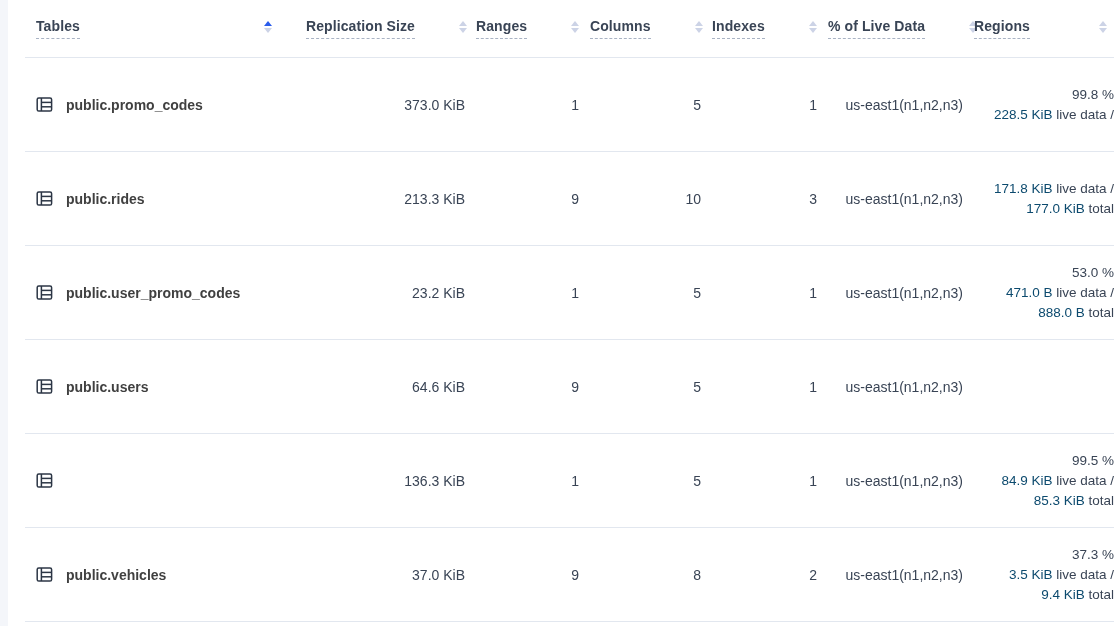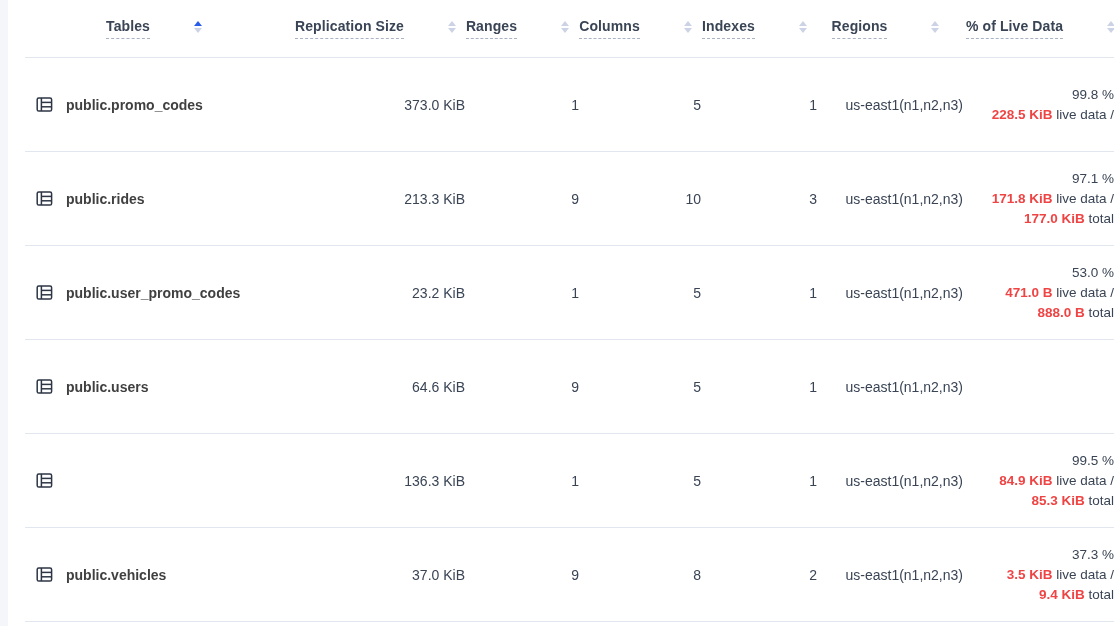--- a/index.html
+++ b/index.html
@@ -12,21 +12,21 @@
   .left-strip{position:absolute;left:0;top:0;width:8px;height:626px;background:#f4f6fa;}
   .tablelist{position:absolute;left:25px;top:0;width:1089px;}
 
   .grid-row{
     display:grid;
     grid-template-columns:270px 170px 114px 122px 116px 146px 151px;
     align-items:center;
   }
   .thead{height:57px;border-bottom:1px solid #e2e7ef;}
   .th{
-    display:flex;align-items:center;justify-content:center;
+    display:flex;align-items:center;justify-content:space-between;
     padding:0 20px 0 11px;cursor:pointer;gap:44px;
   }
   .th:first-child{padding-right:23px;}
   .th:last-child{padding-right:7px;}
   .th .lbl{
     font-size:14px;font-weight:700;color:#394455;letter-spacing:.1px;
     border-bottom:1px dashed #a9b3c4;padding-bottom:4px;white-space:nowrap;
   }
   .sorter{display:flex;flex-direction:column;gap:2px;margin-top:-4px;}
   .tri{width:0;height:0;border-left:4px solid transparent;border-right:4px solid transparent;}
@@ -37,21 +37,21 @@
   .tr{height:93px;border-bottom:1px solid #e2e7ef;}
   .td{font-size:14px;color:#394455;padding-left:12px;white-space:nowrap;text-align:right;}
   .td-name{
     display:flex;align-items:center;gap:13px;padding-left:11px;
     font-size:14px;font-weight:700;color:#404040;cursor:pointer;
   }
   .td-name .tbl-icon{display:flex;align-items:center;}
   .td-ranges,.td-cols,.td-idx{padding-left:11px;}
   .td-regions{padding-left:11px;}
   .td-live{font-size:13.5px;line-height:20px;padding-left:11px;white-space:nowrap;}
-  .td-live .val{font-weight:700;color:#ef4444;}
+  .td-live .val{font-weight:400;color:#0c4a6e;}
 </style>
 </head>
 <body>
 
 <div class="page">
   <div class="left-strip"></div>
 
   <div class="tablelist">
 
     <div class="grid-row thead">
@@ -84,28 +84,28 @@
         </span>
       </div>
       <div class="th">
         <span class="lbl">Indexes</span>
         <span class="sorter">
           <span class="tri tri-up"></span>
           <span class="tri tri-down"></span>
         </span>
       </div>
       <div class="th">
+        <span class="lbl">% of Live Data</span>
+        <span class="sorter">
+          <span class="tri tri-up"></span>
+          <span class="tri tri-down"></span>
+        </span>
+      </div>
+      <div class="th">
         <span class="lbl">Regions</span>
-        <span class="sorter">
-          <span class="tri tri-up"></span>
-          <span class="tri tri-down"></span>
-        </span>
-      </div>
-      <div class="th">
-        <span class="lbl">% of Live Data</span>
         <span class="sorter">
           <span class="tri tri-up"></span>
           <span class="tri tri-down"></span>
         </span>
       </div>
     </div>
 
     <div id="rows">
       <div class="grid-row tr">
         <div class="td td-name">
@@ -141,21 +141,20 @@
             </svg>
           </span>
           <span>public.rides</span>
         </div>
         <div class="td td-size">213.3 KiB</div>
         <div class="td td-ranges">9</div>
         <div class="td td-cols">10</div>
         <div class="td td-idx">3</div>
         <div class="td td-regions">us-east1(n1,n2,n3)</div>
         <div class="td td-live">
-          <div>97.1 %</div>
           <div><span class="val">171.8 KiB</span><span> live data /</span></div>
           <div><span class="val">177.0 KiB</span><span> total</span></div>
         </div>
       </div>
 
       <div class="grid-row tr">
         <div class="td td-name">
           <span class="tbl-icon">
             <svg width="17" height="17" viewBox="0 0 17 17" fill="none">
               <rect x="1.2" y="2" width="14.4" height="13" rx="1.6" stroke="#2c3645" stroke-width="1.5"></rect>

